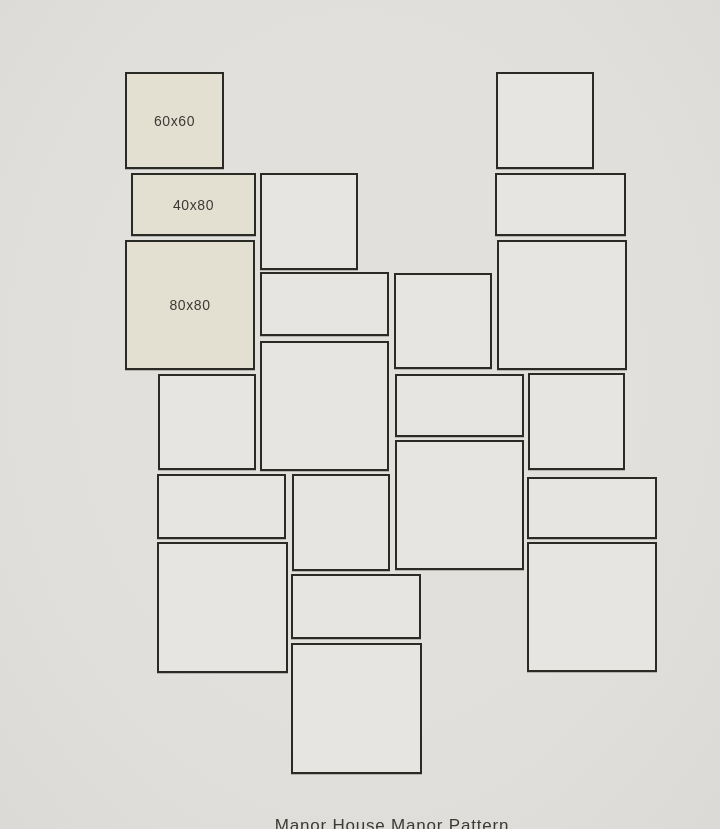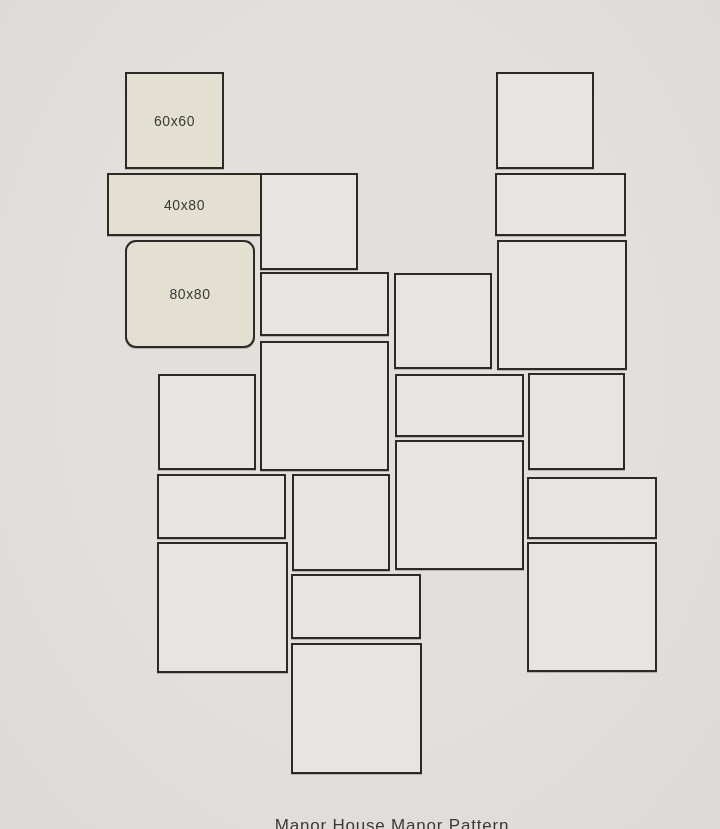--- a/index.html
+++ b/index.html
@@ -53,24 +53,24 @@
   }
 </style>
 </head>
 <body>
 
 <div class="canvas">
   <div>
       <div class="tile labeled" style="left: 93px; top: 40px; width: 99px; height: 97px;">
         <span class="tile-label">60x60</span>
       </div>
-      <div class="tile labeled" style="left: 75px; top: 141px; width: 155px; height: 63px;">
+      <div class="tile labeled" style="left: 99px; top: 141px; width: 125px; height: 63px;">
         <span class="tile-label">40x80</span>
       </div>
-      <div class="tile labeled" style="left: 93px; top: 208px; width: 130px; height: 108px; border-radius: 11px;">
+      <div class="tile labeled" style="left: 93px; top: 208px; width: 130px; height: 130px;">
         <span class="tile-label">80x80</span>
       </div>
       <div class="tile" style="left: 228px; top: 141px; width: 98px; height: 97px;"></div>
       <div class="tile" style="left: 464px; top: 40px; width: 98px; height: 97px;"></div>
       <div class="tile" style="left: 463px; top: 141px; width: 131px; height: 63px;"></div>
       <div class="tile" style="left: 465px; top: 208px; width: 130px; height: 130px;"></div>
       <div class="tile" style="left: 228px; top: 240px; width: 129px; height: 64px;"></div>
       <div class="tile" style="left: 362px; top: 241px; width: 98px; height: 96px;"></div>
       <div class="tile" style="left: 228px; top: 309px; width: 129px; height: 130px;"></div>
       <div class="tile" style="left: 126px; top: 342px; width: 98px; height: 96px;"></div>

